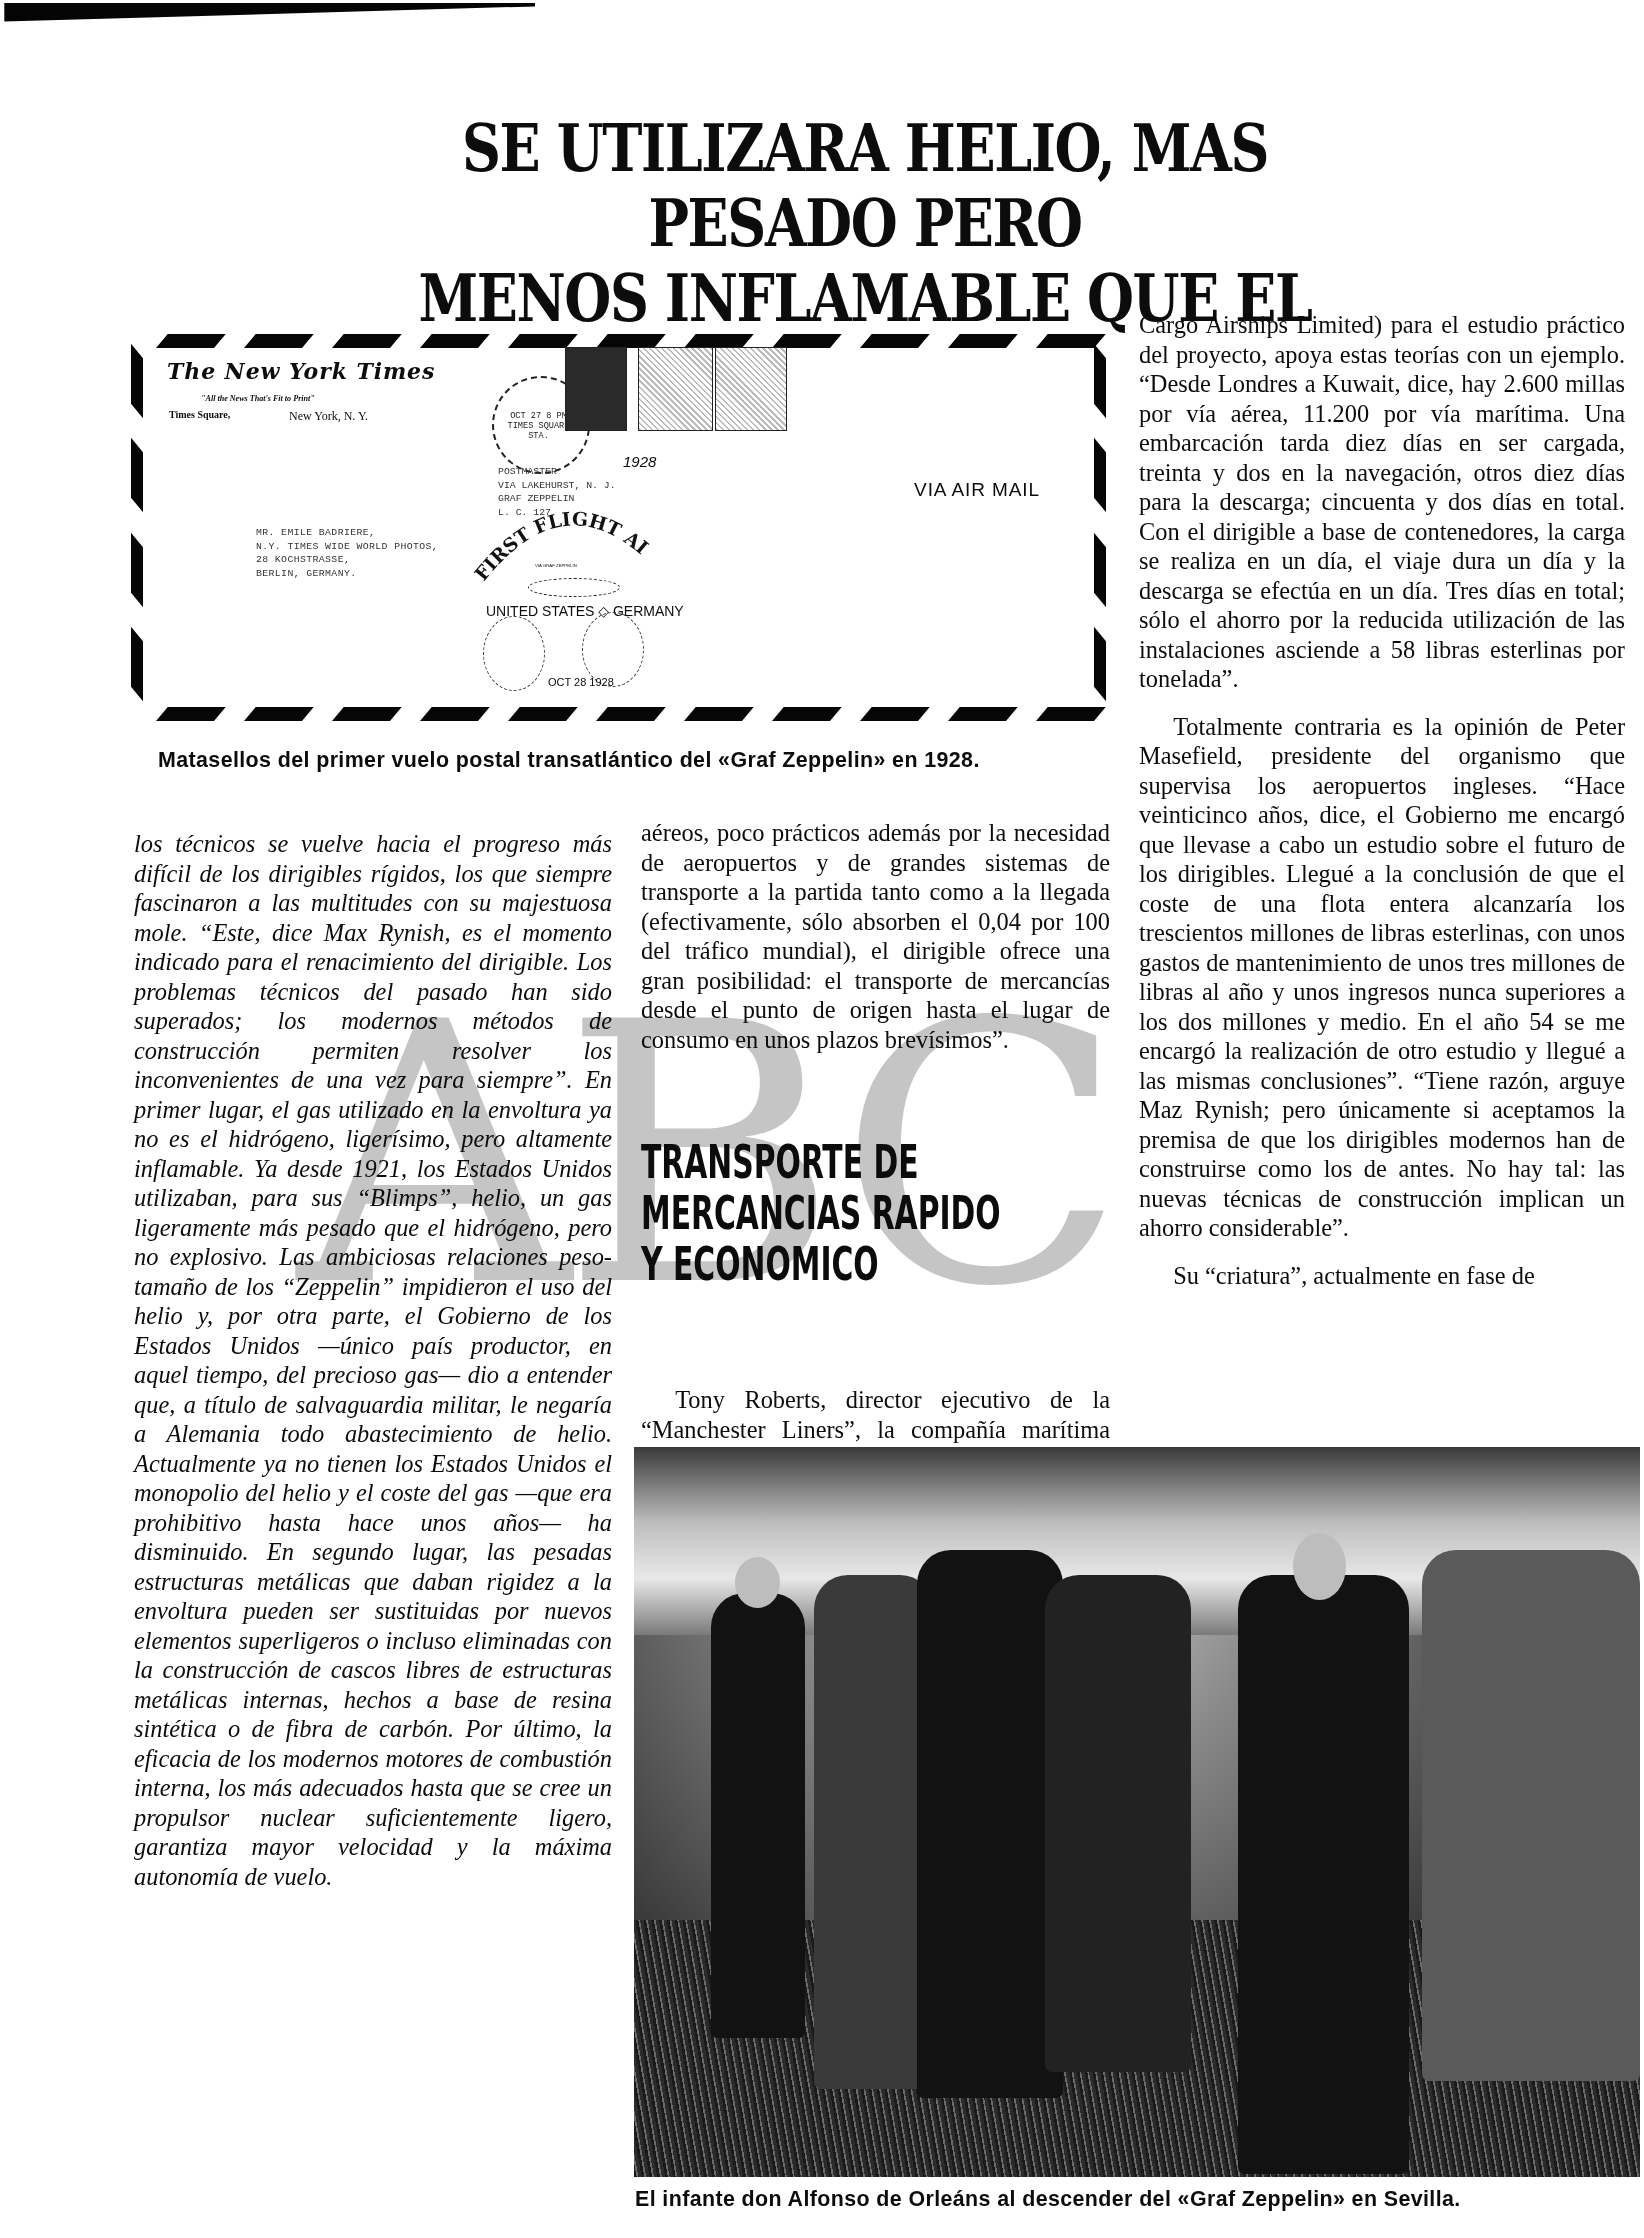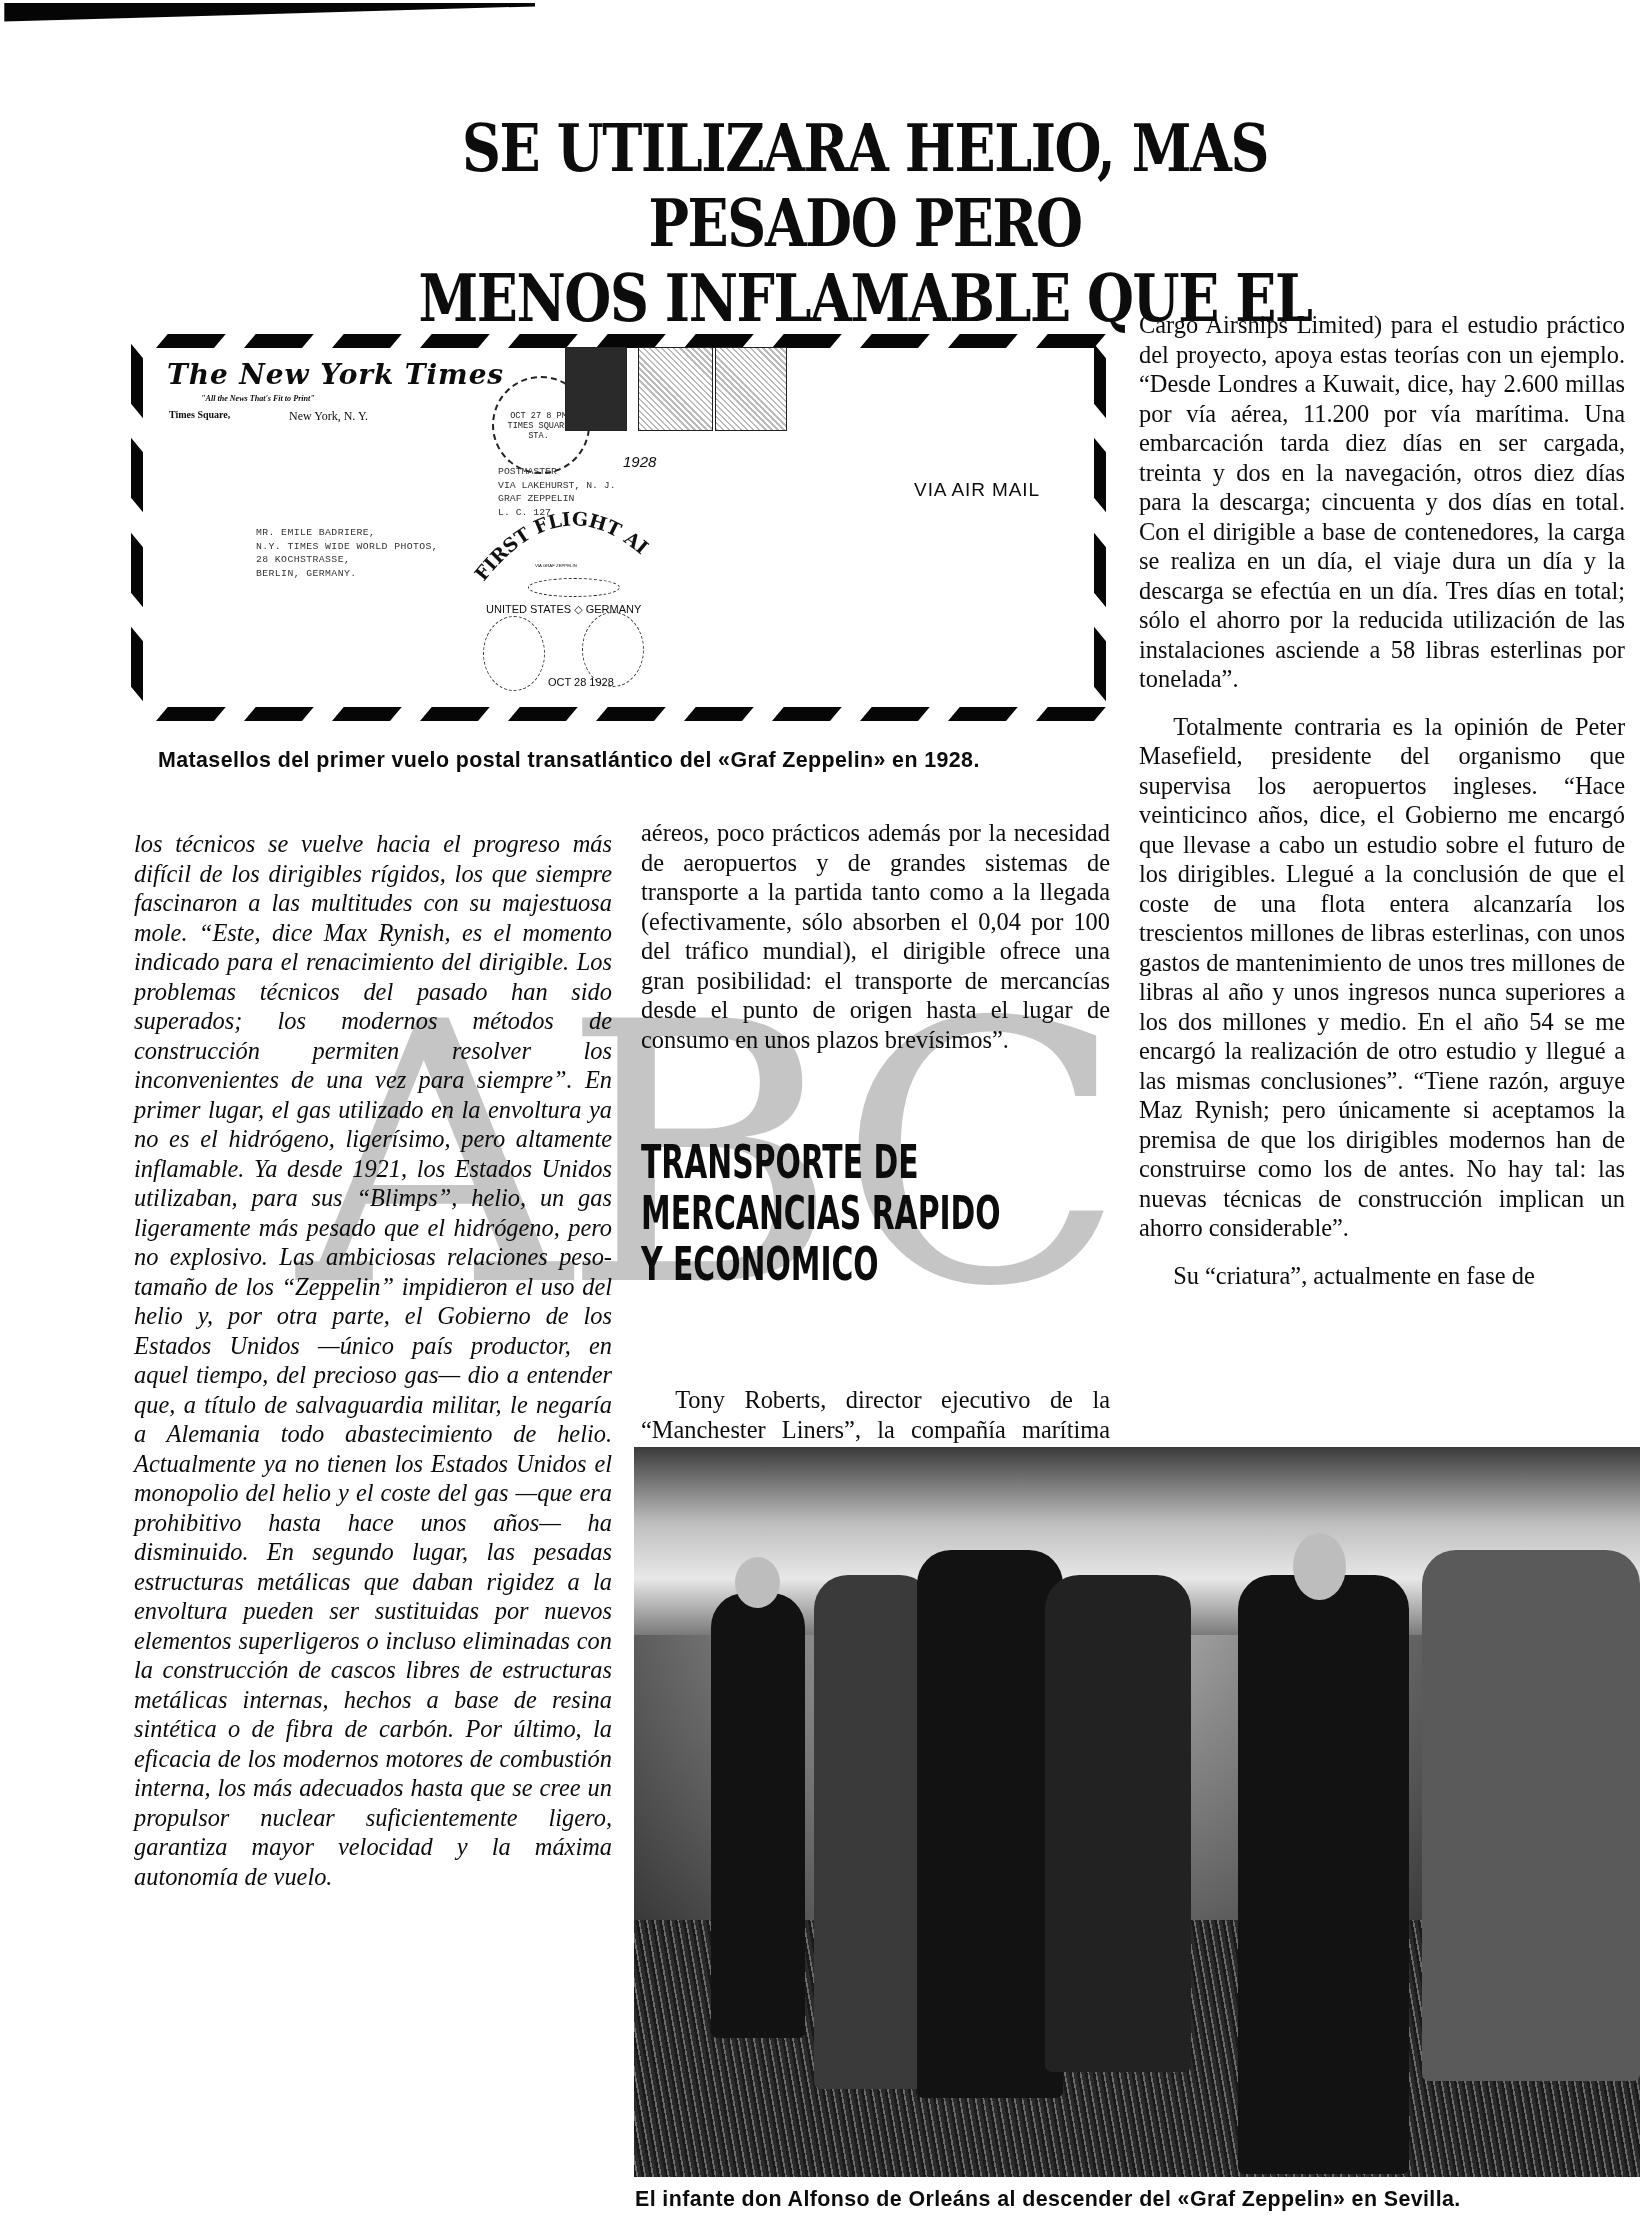--- a/index.html
+++ b/index.html
@@ -25,38 +25,38 @@
   .caption-2 { left: 635px; top: 2187px; }
 
   
   .envelope { position: absolute; left: 128px; top: 325px; width: 981px; height: 403px; background: #fff; }
   .stripe-top, .stripe-bottom { position: absolute; left: 34px; right: 8.6px; height: 13.7px; display: flex; justify-content: space-between; }
   .stripe-top { top: 8.6px; } .stripe-bottom { bottom: 6.9px; }
   .stripe-top span, .stripe-bottom span { display: block; width: 58px; height: 13.7px; background: #060606; transform: skewX(-40deg); }
   .side-l, .side-r { position: absolute; top: 26px; bottom: 34px; width: 12px; display: flex; flex-direction: column; justify-content: space-between; }
   .side-l { left: 3.4px; } .side-r { right: 3.4px; }
   .side-l span, .side-r span { display: block; width: 12px; height: 60px; background: #060606; transform: skewY(50deg); }
-  .nyt { position: absolute; left: 39px; top: 33px; font-family: "DejaVu Serif", serif; font-weight: bold; font-size: 28px; letter-spacing: 0.9px; font-style: italic; }
+  .nyt { position: absolute; left: 39px; top: 33px; font-family: "DejaVu Serif", serif; font-weight: bold; font-size: 22px; letter-spacing: 0.9px; font-style: italic; }
   .nyt-motto { position: absolute; left: 73px; top: 69px; font-family: "Liberation Serif", serif; font-style: italic; font-weight: bold; font-size: 8.1px; }
   .nyt-addr-l { position: absolute; left: 41px; top: 84px; font-family: "Liberation Serif", serif; font-weight: bold; font-size: 10px; }
   .nyt-addr-r { position: absolute; left: 161px; top: 84px; font-family: "Liberation Serif", serif; font-weight: normal; font-size: 12px; }
   .addressee { position: absolute; left: 128px; top: 201px; font-family: "Liberation Mono", monospace; font-size: 9.8px; line-height: 13.7px; color: #333; letter-spacing: 0.4px; }
   .postmark { position: absolute; left: 364px; top: 51px; width: 94px; height: 94px; border: 2.6px dashed #222; border-radius: 50%; }
   .postmark-text { position: absolute; left: 370px; top: 86px; font-family: "Liberation Mono", monospace; font-size: 8.6px; color: #222; text-align: center; width: 81px; }
   .pm-lines { position: absolute; left: 370px; top: 140px; font-family: "Liberation Mono", monospace; font-size: 9.8px; line-height: 13.7px; color: #333; }
   .stamp { position: absolute; top: 22px; height: 82px; border: 1.7px solid #222; background: repeating-linear-gradient(45deg,#bbb 0 1.7px,#fff 1.7px 4.3px); }
   .stamp-1 { left: 437px; width: 60px; background: #2a2a2a; }
   .stamp-2 { left: 510px; width: 73px; }
   .stamp-3 { left: 587px; width: 70px; }
   .stamp-year { position: absolute; left: 495px; top: 128px; font-family: "Liberation Sans", sans-serif; font-size: 15px; font-style: italic; }
   .via-air { position: absolute; left: 394px; top: 154px; width: 518px; text-align: right; font-family: "Liberation Sans", sans-serif; font-size: 19px; letter-spacing: 0.9px; }
   .ffam-arc { position: absolute; left: 343px; top: 167px; width: 180px; height: 103px; }
   .ffam-sub { position: absolute; left: 407px; top: 238px; font-family: "Liberation Sans", sans-serif; font-size: 4.3px; }
   .zeppelin { position: absolute; left: 400px; top: 253px; width: 90px; height: 17px; border: 0.9px dashed #222; border-radius: 50%; }
-  .us-ger { position: absolute; left: 358px; top: 278px; font-family: "Liberation Sans", sans-serif; font-size: 11px; }
+  .us-ger { position: absolute; left: 358px; top: 278px; font-family: "Liberation Sans", sans-serif; font-size: 14px; }
   .pm-circle-a { position: absolute; left: 355px; top: 291px; width: 60px; height: 73px; border: 1.3px dashed #333; border-radius: 50%; }
   .pm-circle-b { position: absolute; left: 454px; top: 287px; width: 60px; height: 73px; border: 1.3px dashed #333; border-radius: 50%; }
   .pm-date { position: absolute; left: 420px; top: 351px; font-family: Liberation Sans, sans-serif; font-size: 11px; }
 
   
   .photo { position: absolute; left: 634px; top: 1447px; width: 1006px; height: 730px; overflow: hidden;
     background: radial-gradient(ellipse at 40% 10%, #d8d8d8 0%, #888 30%, #2a2a2a 70%, #111 100%); }
   .photo .sky { position: absolute; left: 0; top: 0; width: 100%; height: 188px;
     background: linear-gradient(180deg,#3a3a3a 0%,#bdbdbd 40%,#e8e8e8 70%,#7a7a7a 100%); }
   .photo .ground { position: absolute; left: 0; bottom: 0; width: 100%; height: 257px;

